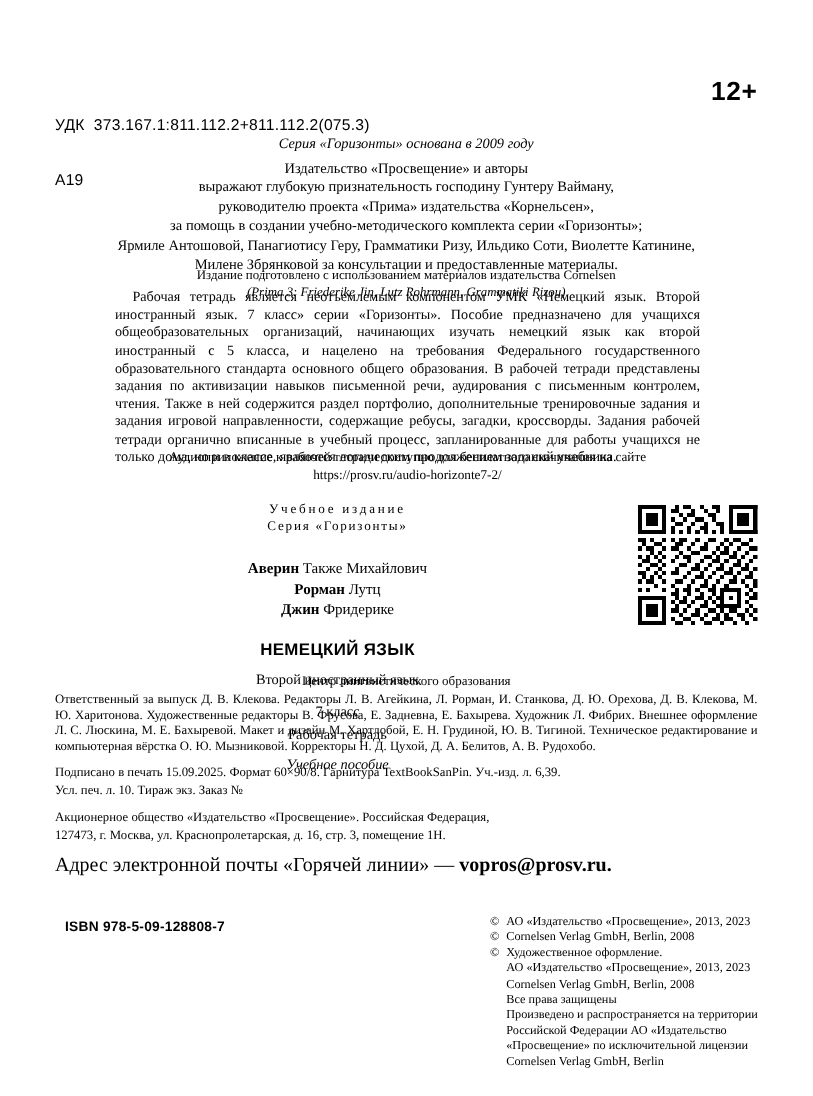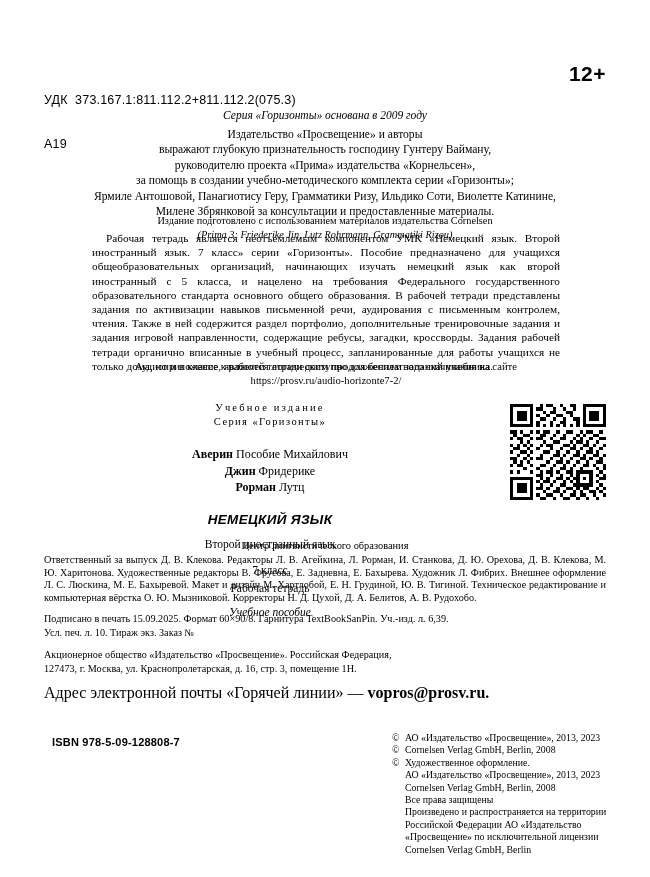--- a/index.html
+++ b/index.html
@@ -134,21 +134,20 @@
     font-size: 12px;
     line-height: 16.5px;
   }
   .imprint .author b { font-weight: bold; }
   .imprint .title {
     font-family: "Liberation Sans", sans-serif;
     font-size: 13.5px;
     font-weight: bold;
     letter-spacing: 0.3px;
     margin-top: 16px;
-    font-style: italic;
   }
   .imprint .subtitle {
     font-family: "Liberation Serif", serif;
     font-size: 11.5px;
     margin-top: 11px;
   }
   .imprint .grade {
     font-family: "Liberation Serif", serif;
     font-size: 11.5px;
     margin-top: 14px;
@@ -294,23 +293,23 @@
   <div class="annotation">Рабочая тетрадь является неотъемлемым компонентом УМК «Немецкий язык. Второй иностранный язык. 7 класс» серии «Горизонты». Пособие предназначено для учащихся общеобразовательных организаций, начинающих изучать немецкий язык как второй иностранный с 5 класса, и нацелено на требования Федерального государственного образовательного стандарта основного общего образования. В рабочей тетради представлены задания по активизации навыков письменной речи, аудирования с письменным контролем, чтения. Также в ней содержится раздел портфолио, дополнительные тренировочные задания и задания игровой направленности, содержащие ребусы, загадки, кроссворды. Задания рабочей тетради органично вписанные в учебный процесс, запланированные для работы учащихся не только дома, но и в классе, являются логическим продолжением заданий учебника.</div>
 
   <div class="audio-note">
     <div>Аудиоприложение к рабочей тетради доступно для бесплатного скачивания на сайте</div>
     <div>https://prosv.ru/audio-horizonte7-2/</div>
   </div>
 
   <div class="imprint">
     <div class="uch">Учебное издание</div>
     <div class="ser">Серия «Горизонты»</div>
-    <div class="author"><b>Аверин</b><span> Пособие Михайлович</span></div>
+    <div class="author"><b>Аверин</b><span> Также Михайлович</span></div>
+    <div class="author"><b>Рорман</b><span> Лутц</span></div>
     <div class="author"><b>Джин</b><span> Фридерике</span></div>
-    <div class="author"><b>Рорман</b><span> Лутц</span></div>
     <div class="title">НЕМЕЦКИЙ ЯЗЫК</div>
     <div class="subtitle">Второй иностранный язык</div>
     <div class="grade">7 класс</div>
     <div class="kind">Рабочая тетрадь</div>
     <div class="kind2">Учебное пособие</div>
   </div>
 
   <div class="qr">
     <svg width="96" height="96" viewBox="0 0 29 29" shape-rendering="crispEdges">
       <rect width="29" height="29" fill="#ffffff"></rect>

